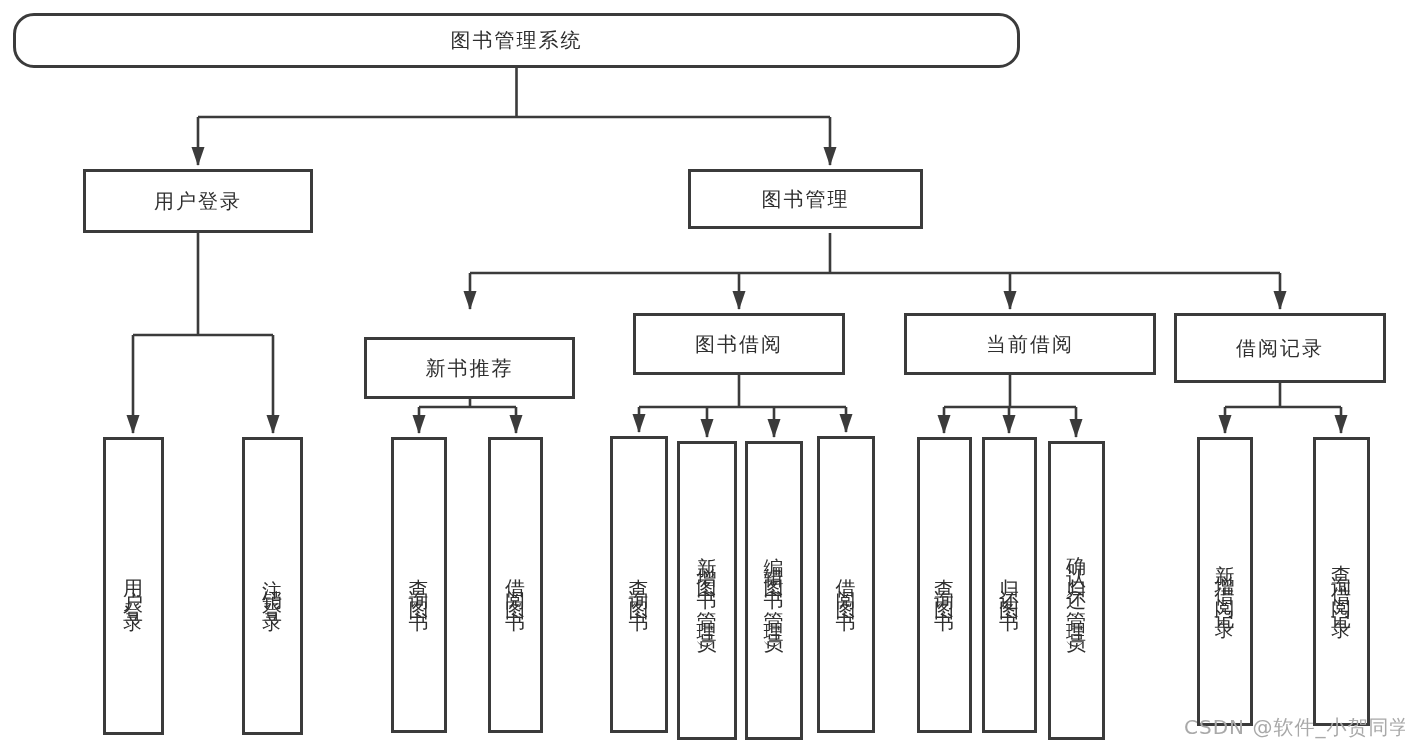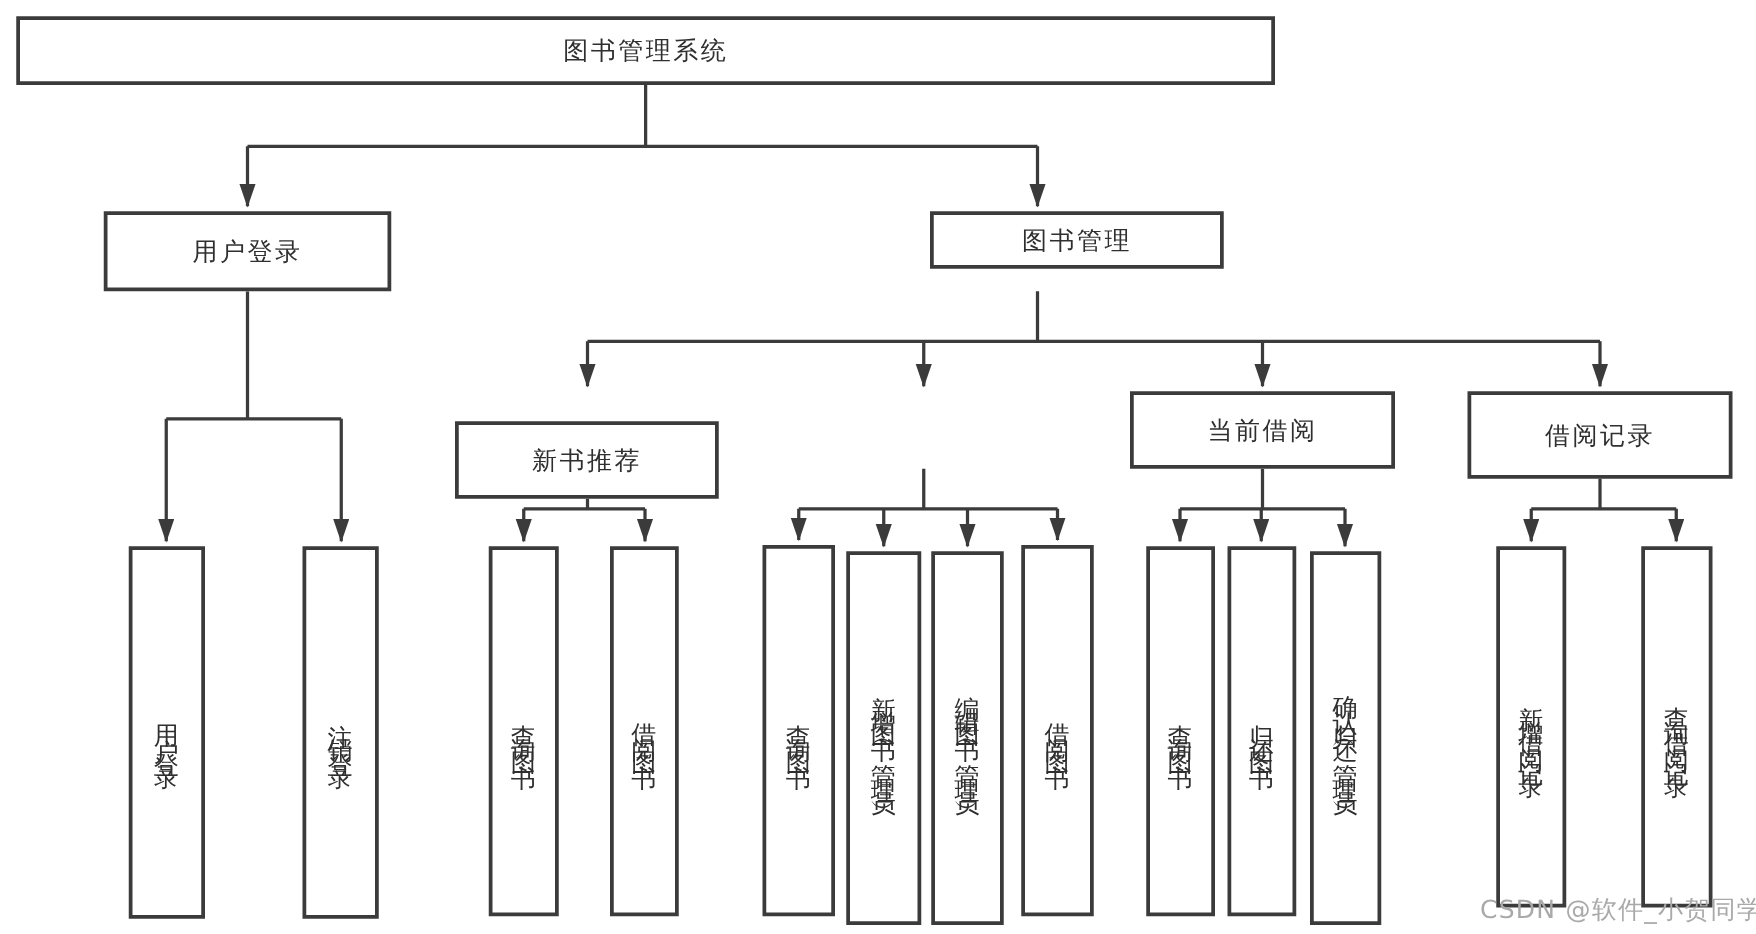--- a/index.html
+++ b/index.html
@@ -85,35 +85,38 @@
       <path d="M944,407 V433" marker-end="url(#arrow)"></path>
       <path d="M1009,407 V433" marker-end="url(#arrow)"></path>
       <path d="M1076,407 V437" marker-end="url(#arrow)"></path>
 
       <path d="M1280,375 V408.3 M1225,407 H1341"></path>
       <path d="M1225,407 V433" marker-end="url(#arrow)"></path>
       <path d="M1341,407 V433" marker-end="url(#arrow)"></path>
     </g>
   </svg>
 
-  <div class="box" style="left:13px;top:13px;width:1007px;height:55px;">
+  <div class="box" style="left:13px;top:13px;width:1007px;height:55px;border-radius:21px;">
     <span class="lbl">图书管理系统</span>
   </div>
 
   <div class="box" style="left:83px;top:169px;width:230px;height:64px;">
     <span class="lbl">用户登录</span>
   </div>
-  <div class="box" style="left:744px;top:169px;width:235px;height:46px;">
+  <div class="box" style="left:688px;top:169px;width:235px;height:60px;">
     <span class="lbl">图书管理</span>
   </div>
 
   <div class="box" style="left:364px;top:313px;width:211px;height:62px;margin-top:24px;">
     <span class="lbl">新书推荐</span>
   </div>
-  <div class="box" style="left:904px;top:313px;width:212px;height:62px;">
+  <div class="box" style="left:633px;top:313px;width:212px;height:62px;">
+    <span class="lbl">图书借阅</span>
+  </div>
+  <div class="box" style="left:904px;top:313px;width:252px;height:62px;">
     <span class="lbl">当前借阅</span>
   </div>
   <div class="box" style="left:1174px;top:313px;width:212px;height:70px;">
     <span class="lbl">借阅记录</span>
   </div>
 
   <div class="box vbox" style="left:103px;top:437px;width:61px;height:298px;">
     <span class="lbl">用户登录</span>
   </div>
   <div class="box vbox" style="left:242px;top:437px;width:61px;height:298px;">

